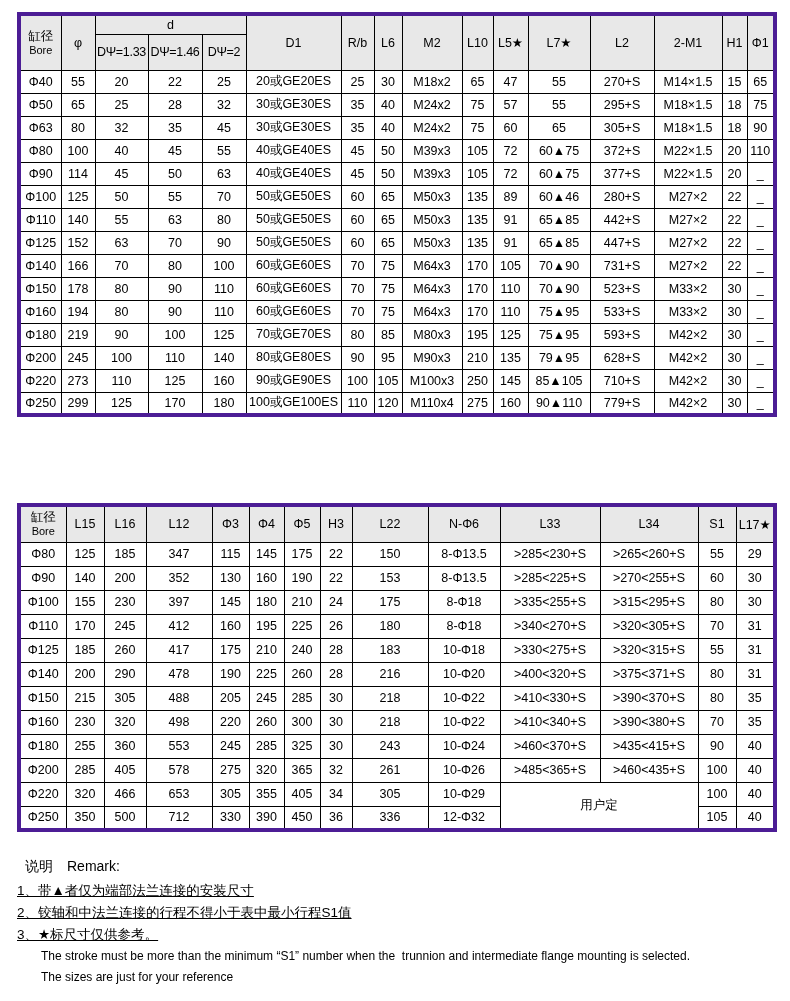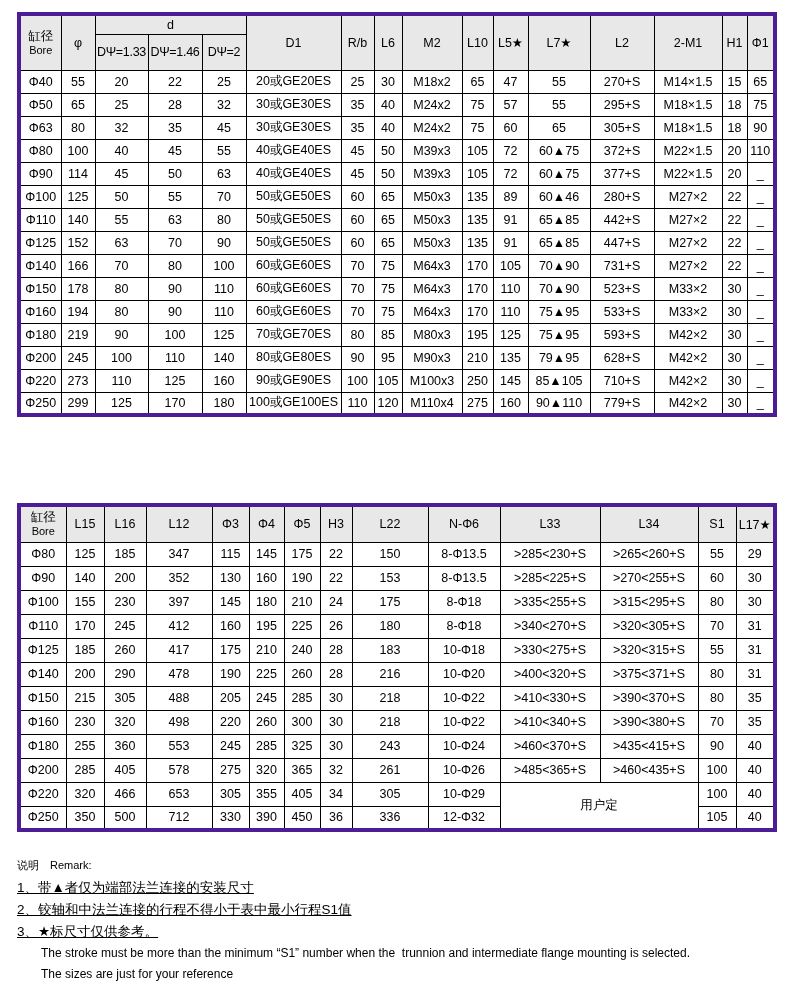--- a/index.html
+++ b/index.html
@@ -43,22 +43,23 @@
   th.d-group { height: 20px; }
   th.d-sub { font-size: 10.5px; letter-spacing: -0.3px; height: 36px; }
   #table2 thead th { height: 37px; }
 
   td.note-cell { font-size: 13px; }
 
   #table2 { margin-top: 86px; }
 
   .remark { margin-top: 26px; }
   .remark-title {
-    font-size: 11px;
+    font-size: 14px;
     margin-bottom: 4px;
+    margin-left: 8px;
   }
   .remark-line-cn {
     font-size: 13.5px;
     line-height: 22px;
     text-decoration: underline;
   }
   .remark-line-en {
     font-size: 12px;
     line-height: 21px;
     padding-left: 24px;

